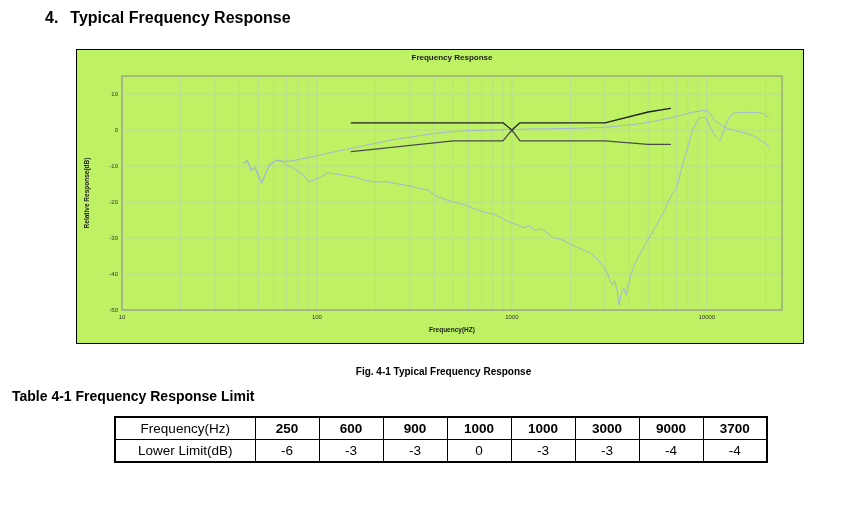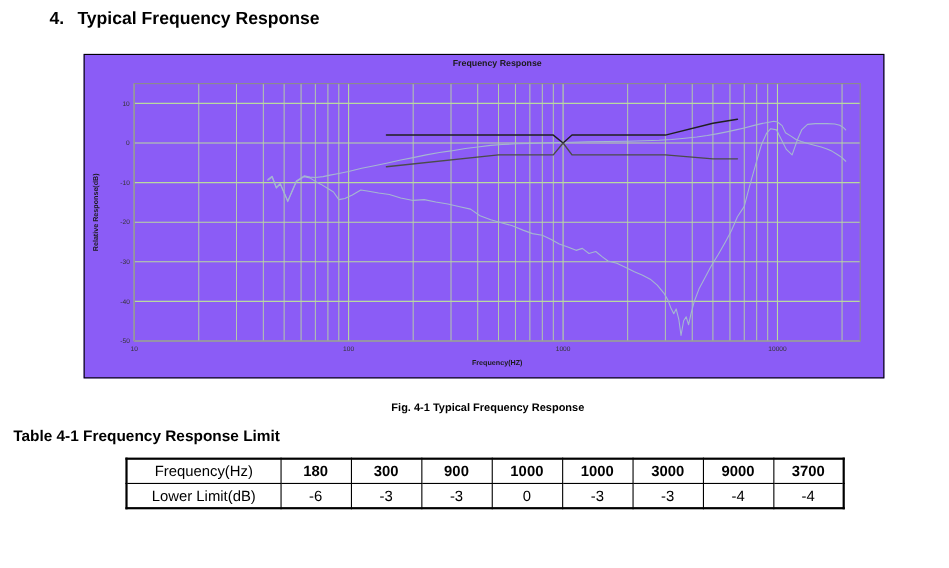--- a/index.html
+++ b/index.html
@@ -3,21 +3,21 @@
 <meta charset="utf-8">
 <style>
   html,body{margin:0;padding:0;background:#ffffff;}
   .page{position:relative;width:863px;height:516px;background:#ffffff;
         font-family:"Liberation Sans",sans-serif;color:#000;overflow:hidden;margin-left:12px;}
 
   .heading{position:absolute;left:33px;top:8px;font-size:16px;font-weight:bold;line-height:20px;}
   .heading .num{display:inline-block;margin-right:12px;}
 
   .figure-box{position:absolute;left:64px;top:49px;width:726px;height:293px;
-              border:1.5px solid #000;background:#8b5cf6;}
+              border:1.5px solid #000;background:#bef264;}
   .chart-title{position:absolute;left:45px;top:3px;width:660px;text-align:center;
                font-size:8px;font-weight:bold;color:#1a1a1a;}
   #chart-svg{position:absolute;left:0;top:0;width:726px;height:293px;}
 
   .tick{font-size:6px;fill:#333;font-family:"Liberation Sans",sans-serif;}
   .axis-title{font-size:6.5px;font-weight:bold;fill:#1a1a1a;font-family:"Liberation Sans",sans-serif;}
 
   .caption{position:absolute;left:0;top:366px;width:863px;text-align:center;
            font-size:10px;font-weight:bold;}
   .table-title{position:absolute;left:0;top:388px;width:863px;text-align:left;
@@ -111,22 +111,22 @@
         <col style="width:64px">
         <col style="width:64px">
       <col style="width:64px">
         <col style="width:64px">
         <col style="width:64px">
         <col style="width:64px">
     </colgroup>
     <tbody id="limit-tbody">
         <tr class="header">
           <td class="row-label">Frequency(Hz)</td>
-          <td class="val">180</td>
-          <td class="val">300</td>
+          <td class="val">250</td>
+          <td class="val">600</td>
           <td class="val">900</td>
           <td class="val">1000</td>
           <td class="val">1000</td>
           <td class="val">3000</td>
           <td class="val">9000</td>
           <td class="val">3700</td>
         </tr>
         <tr>
           <td class="row-label">Lower Limit(dB)</td>
           <td class="val">-6</td>

